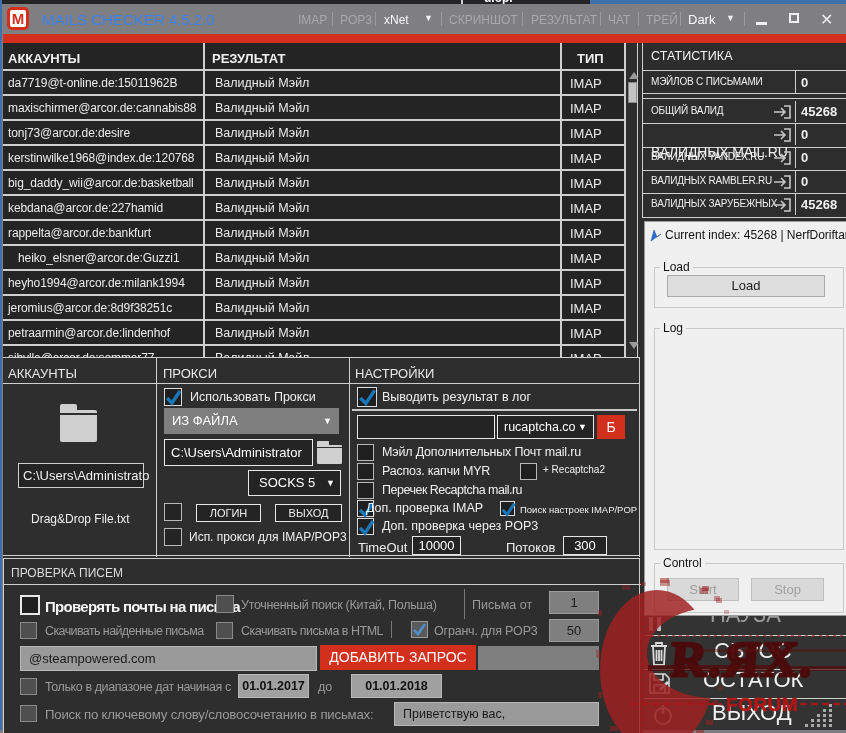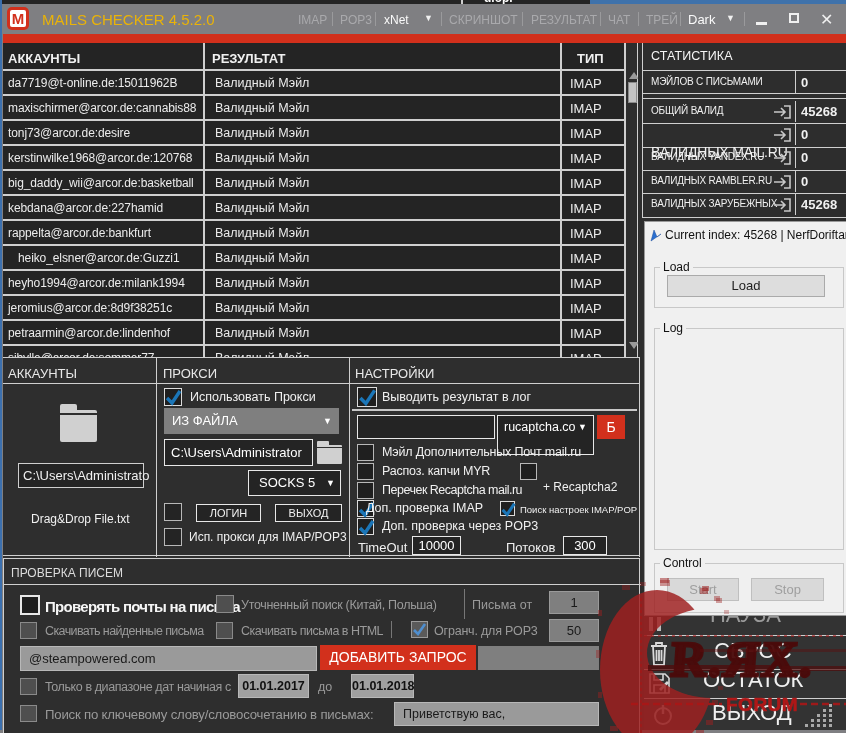--- a/index.html
+++ b/index.html
@@ -15,21 +15,21 @@
 
 <div class="abs" style="left:0;top:0;width:846px;height:4px;background:#242424;"></div>
 <div class="abs" style="left:590px;top:0;width:256px;height:5px;background:#3f72ab;"></div>
 <div class="abs" style="left:461px;top:0;width:2px;height:4px;background:#cfcfcf;"></div>
 <div class="abs txt" style="left:484px;top:-9px;width:34px;height:13px;overflow:hidden;color:#fff;font-weight:bold;font-size:12px;">diop.</div>
 
 <div class="abs" style="left:0;top:4px;width:846px;height:30px;background:#7f7f82;"></div>
 
 <div class="abs" style="left:7px;top:7px;width:22px;height:23px;background:#d2301c;border-radius:5px;"></div>
 <div class="abs" style="left:10px;top:10px;width:16px;height:17px;background:#fff;border-radius:2px;color:#d2301c;font-weight:bold;font-size:15px;text-align:center;line-height:17px;">M</div>
-<div class="abs txt" style="left:42px;top:11px;color:#eab308;font-size:15px;">MAILS CHECKER 4.5.2.0</div>
+<div class="abs txt" style="left:42px;top:11px;color:#3b82f6;font-size:15px;">MAILS CHECKER 4.5.2.0</div>
 
 <div class="abs txt" style="left:298px;top:13px;color:#a9a9ac;font-size:12px;">IMAP</div>
 <div class="abs" style="left:332px;top:12px;width:1px;height:14px;background:#9a9a9c;"></div>
 <div class="abs txt" style="left:340px;top:13px;color:#a9a9ac;font-size:12px;">POP3</div>
 <div class="abs" style="left:375px;top:12px;width:1px;height:14px;background:#9a9a9c;"></div>
 <div class="abs txt" style="left:384px;top:13px;color:#fafafa;font-size:12px;">xNet</div>
 <div class="abs txt" style="left:424px;top:13px;color:#f0f0f0;font-size:9px;">▼</div>
 <div class="abs" style="left:441px;top:12px;width:1px;height:14px;background:#9a9a9c;"></div>
 <div class="abs txt" style="left:449px;top:13px;color:#a9a9ac;font-size:12px;">СКРИНШОТ</div>
 <div class="abs" style="left:522px;top:12px;width:1px;height:14px;background:#9a9a9c;"></div>
@@ -70,21 +70,21 @@
       <div class="abs txt" style="left:567px;top:33px;color:#ececec;font-size:13px;">IMAP</div>
       <div class="abs" style="left:0;top:76px;width:621px;height:2px;background:#cfcfcf;"></div>
       <div class="abs txt" style="left:5px;top:58px;color:#ececec;font-size:12px;letter-spacing:-0.1px;">maxischirmer@arcor.de:cannabis88</div>
       <div class="abs txt" style="left:212px;top:58px;color:#ececec;font-size:12.5px;">Валидный Мэйл</div>
       <div class="abs txt" style="left:567px;top:58px;color:#ececec;font-size:13px;">IMAP</div>
       <div class="abs" style="left:0;top:101px;width:621px;height:2px;background:#cfcfcf;"></div>
       <div class="abs txt" style="left:5px;top:83px;color:#ececec;font-size:12px;letter-spacing:-0.1px;">tonj73@arcor.de:desire</div>
       <div class="abs txt" style="left:212px;top:83px;color:#ececec;font-size:12.5px;">Валидный Мэйл</div>
       <div class="abs txt" style="left:567px;top:83px;color:#ececec;font-size:13px;">IMAP</div>
       <div class="abs" style="left:0;top:126px;width:621px;height:2px;background:#cfcfcf;"></div>
-      <div class="abs txt" style="left:5px;top:108px;color:#ececec;font-size:12px;letter-spacing:-0.1px;">kerstinwilke1968@arcor.de:120768</div>
+      <div class="abs txt" style="left:5px;top:108px;color:#ececec;font-size:12px;letter-spacing:-0.1px;">kerstinwilke1968@index.de:120768</div>
       <div class="abs txt" style="left:212px;top:108px;color:#ececec;font-size:12.5px;">Валидный Мэйл</div>
       <div class="abs txt" style="left:567px;top:108px;color:#ececec;font-size:13px;">IMAP</div>
       <div class="abs" style="left:0;top:151px;width:621px;height:2px;background:#cfcfcf;"></div>
       <div class="abs txt" style="left:5px;top:133px;color:#ececec;font-size:12px;letter-spacing:-0.1px;">big_daddy_wii@arcor.de:basketball</div>
       <div class="abs txt" style="left:212px;top:133px;color:#ececec;font-size:12.5px;">Валидный Мэйл</div>
       <div class="abs txt" style="left:567px;top:133px;color:#ececec;font-size:13px;">IMAP</div>
       <div class="abs" style="left:0;top:176px;width:621px;height:2px;background:#cfcfcf;"></div>
       <div class="abs txt" style="left:5px;top:158px;color:#ececec;font-size:12px;letter-spacing:-0.1px;">kebdana@arcor.de:227hamid</div>
       <div class="abs txt" style="left:212px;top:158px;color:#ececec;font-size:12.5px;">Валидный Мэйл</div>
       <div class="abs txt" style="left:567px;top:158px;color:#ececec;font-size:13px;">IMAP</div>
@@ -213,30 +213,30 @@
 <div class="abs" style="left:164px;top:528px;width:18px;height:18px;background:#242424;border:1px solid #b8b8b8;"></div>
 <div class="abs txt" style="left:189px;top:530px;color:#f0f0f0;font-size:12px;">Исп. прокси для IMAP/POP3</div>
 
 <div class="abs" style="left:357px;top:387px;width:20px;height:20px;background:#1f1f1f;border:1px solid #dcdcdc;"></div>
 <svg class="abs" style="left:356px;top:386px;" width="23" height="23" viewBox="0 0 21 21">
     <path d="M4 11 L9 16 L17 4" stroke="#1b76b8" stroke-width="3.2" fill="none"></path>
   </svg>
 <div class="abs txt" style="left:382px;top:390px;color:#f0f0f0;font-size:12.5px;">Выводить результат в лог</div>
 <div class="abs" style="left:352px;top:409px;width:285px;height:2px;background:#c8c8c8;"></div>
 <div class="abs" style="left:357px;top:415px;width:138px;height:24px;background:#242424;border:1px solid #e8e8e8;"></div>
-<div class="abs" style="left:497px;top:415px;width:97px;height:40px;background:#242424;border:1px solid #e8e8e8;color:#fff;font-size:12.5px;line-height:22px;padding-left:6px;">rucaptcha.co</div>
+<div class="abs" style="left:497px;top:415px;width:97px;height:24px;background:#242424;border:1px solid #e8e8e8;color:#fff;font-size:12.5px;line-height:22px;padding-left:6px;">rucaptcha.co</div>
 <div class="abs txt" style="left:578px;top:422px;color:#fff;font-size:9px;">▼</div>
 <div class="abs" style="left:597px;top:415px;width:28px;height:24px;background:#d2301c;color:#fff;font-size:14px;text-align:center;line-height:24px;">Б</div>
 <div id="settings-checks">
     <div class="abs" style="left:357px;top:444px;width:17px;height:17px;background:#1f1f1f;border:1px solid #b8b8b8;"></div>
     <div class="abs txt" style="left:382px;top:445px;color:#f0f0f0;font-size:12.5px;letter-spacing:-0.2px;">Мэйл Дополнительных Почт mail.ru</div>
     <div class="abs" style="left:357px;top:463px;width:17px;height:17px;background:#1f1f1f;border:1px solid #b8b8b8;"></div>
     <div class="abs txt" style="left:382px;top:464px;color:#f0f0f0;font-size:12.5px;letter-spacing:-0.2px;">Распоз. капчи MYR</div>
     <div class="abs" style="left:520px;top:463px;width:17px;height:17px;background:#1f1f1f;border:1px solid #b8b8b8;"></div>
-    <div class="abs txt" style="left:543px;top:464px;color:#f0f0f0;font-size:12px;margin-top:16px;">+ Recaptcha2</div>
+    <div class="abs txt" style="left:543px;top:464px;color:#f0f0f0;font-size:10px;">+ Recaptcha2</div>
     <div class="abs" style="left:357px;top:482px;width:17px;height:17px;background:#1f1f1f;border:1px solid #b8b8b8;"></div>
     <div class="abs txt" style="left:382px;top:483px;color:#f0f0f0;font-size:12.5px;letter-spacing:-0.5px;">Перечек Recaptcha mail.ru</div>
     <div class="abs" style="left:357px;top:500px;width:17px;height:17px;background:#1f1f1f;border:1px solid #dcdcdc;"></div>
     <svg class="abs" style="left:356px;top:499px;" width="21" height="21" viewBox="0 0 21 21">
       <path d="M4 11 L9 16 L17 4" stroke="#1b76b8" stroke-width="3.4" fill="none"></path>
     </svg>
     <div class="abs txt" style="left:366px;top:501px;color:#f0f0f0;font-size:12.5px;text-align:center;">Доп. проверка IMAP</div>
     <div class="abs" style="left:500px;top:501px;width:15px;height:15px;background:#1f1f1f;border:1px solid #dcdcdc;"></div>
     <svg class="abs" style="left:499px;top:500px;" width="19" height="19" viewBox="0 0 21 21">
       <path d="M4 11 L9 16 L17 4" stroke="#1b76b8" stroke-width="3.4" fill="none"></path>
@@ -276,21 +276,21 @@
     </svg>
     <div class="abs txt" style="left:434px;top:624px;color:#9a9a9a;font-size:12.5px;letter-spacing:-0.2px;">Огранч. для POP3</div>
     <div class="abs" style="left:549px;top:619px;width:50px;height:23px;background:#7f7f7f;border:1px solid #9a9a9a;color:#1a1a1a;font-size:13px;text-align:center;line-height:21px;">50</div>
     <div class="abs" style="left:20px;top:646px;width:297px;height:25px;background:#9a9a9a;border:1px solid #b8b8b8;color:#1a1a1a;font-size:13px;line-height:23px;padding-left:8px;">@steampowered.com</div>
     <div class="abs" style="left:320px;top:645px;width:156px;height:25px;background:#d2301c;color:#fff;font-size:14px;text-align:center;line-height:25px;">ДОБАВИТЬ ЗАПРОС</div>
     <div class="abs" style="left:478px;top:646px;width:121px;height:24px;background:#7f7f7f;"></div>
     <div class="abs" style="left:20px;top:678px;width:17px;height:17px;background:#4f4f4f;border:1px solid #8a8a8a;"></div>
     <div class="abs txt" style="left:45px;top:680px;color:#9a9a9a;font-size:12.5px;letter-spacing:-0.4px;">Только в диапазоне дат начиная с</div>
     <div class="abs" style="left:238px;top:674px;width:71px;height:24px;background:#a0a0a0;border:1px solid #b8b8b8;color:#111;font-size:12.5px;font-weight:bold;text-align:center;line-height:22px;">01.01.2017</div>
     <div class="abs txt" style="left:318px;top:680px;color:#9a9a9a;font-size:12.5px;">до</div>
-    <div class="abs" style="left:351px;top:674px;width:63px;height:24px;background:#a0a0a0;border:1px solid #b8b8b8;color:#111;font-size:12.5px;font-weight:bold;text-align:center;line-height:22px;">01.01.2018</div>
+    <div class="abs" style="left:351px;top:674px;width:91px;height:24px;background:#a0a0a0;border:1px solid #b8b8b8;color:#111;font-size:12.5px;font-weight:bold;text-align:center;line-height:22px;">01.01.2018</div>
     <div class="abs" style="left:20px;top:705px;width:17px;height:17px;background:#4f4f4f;border:1px solid #8a8a8a;"></div>
     <div class="abs txt" style="left:45px;top:707px;color:#9a9a9a;font-size:13.2px;letter-spacing:-0.2px;">Поиск по ключевому слову/словосочетанию в письмах:</div>
     <div class="abs" style="left:394px;top:702px;width:205px;height:24px;background:#9a9a9a;border:1px solid #b8b8b8;color:#1a1a1a;font-size:12.5px;line-height:22px;padding-left:8px;">Приветствую вас,</div>
   </div>
 
 <div class="abs" style="left:644px;top:221px;width:202px;height:395px;background:#f0f0f0;border:1px solid #999;border-right:none;z-index:5;">
   <svg class="abs" style="left:5px;top:7px;" width="12" height="13" viewBox="0 0 12 13">
       <path d="M1 12 L4 1 L7 8 L11 5 Z" fill="#2a6fd0" stroke="#1a4a9a" stroke-width="0.5"></path>
     </svg>
   <div class="abs txt" style="left:20px;top:6px;color:#111;font-size:12px;">Current index: 45268 | NerfDoriftar</div>

